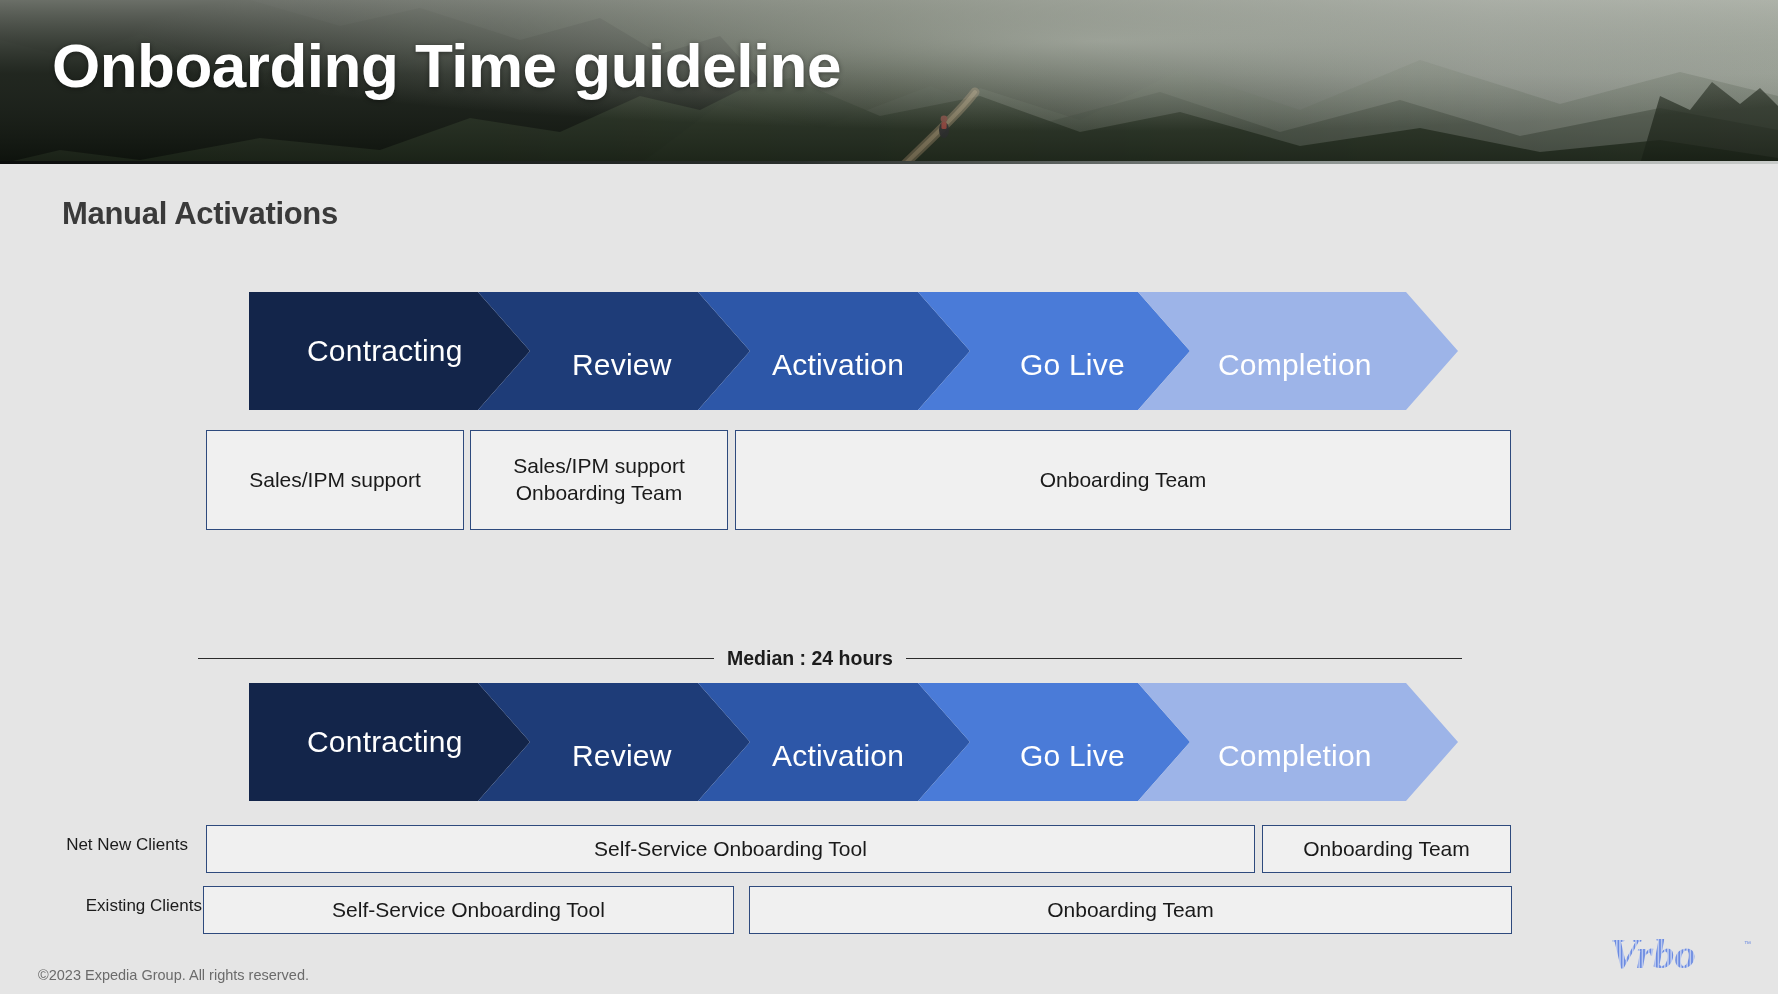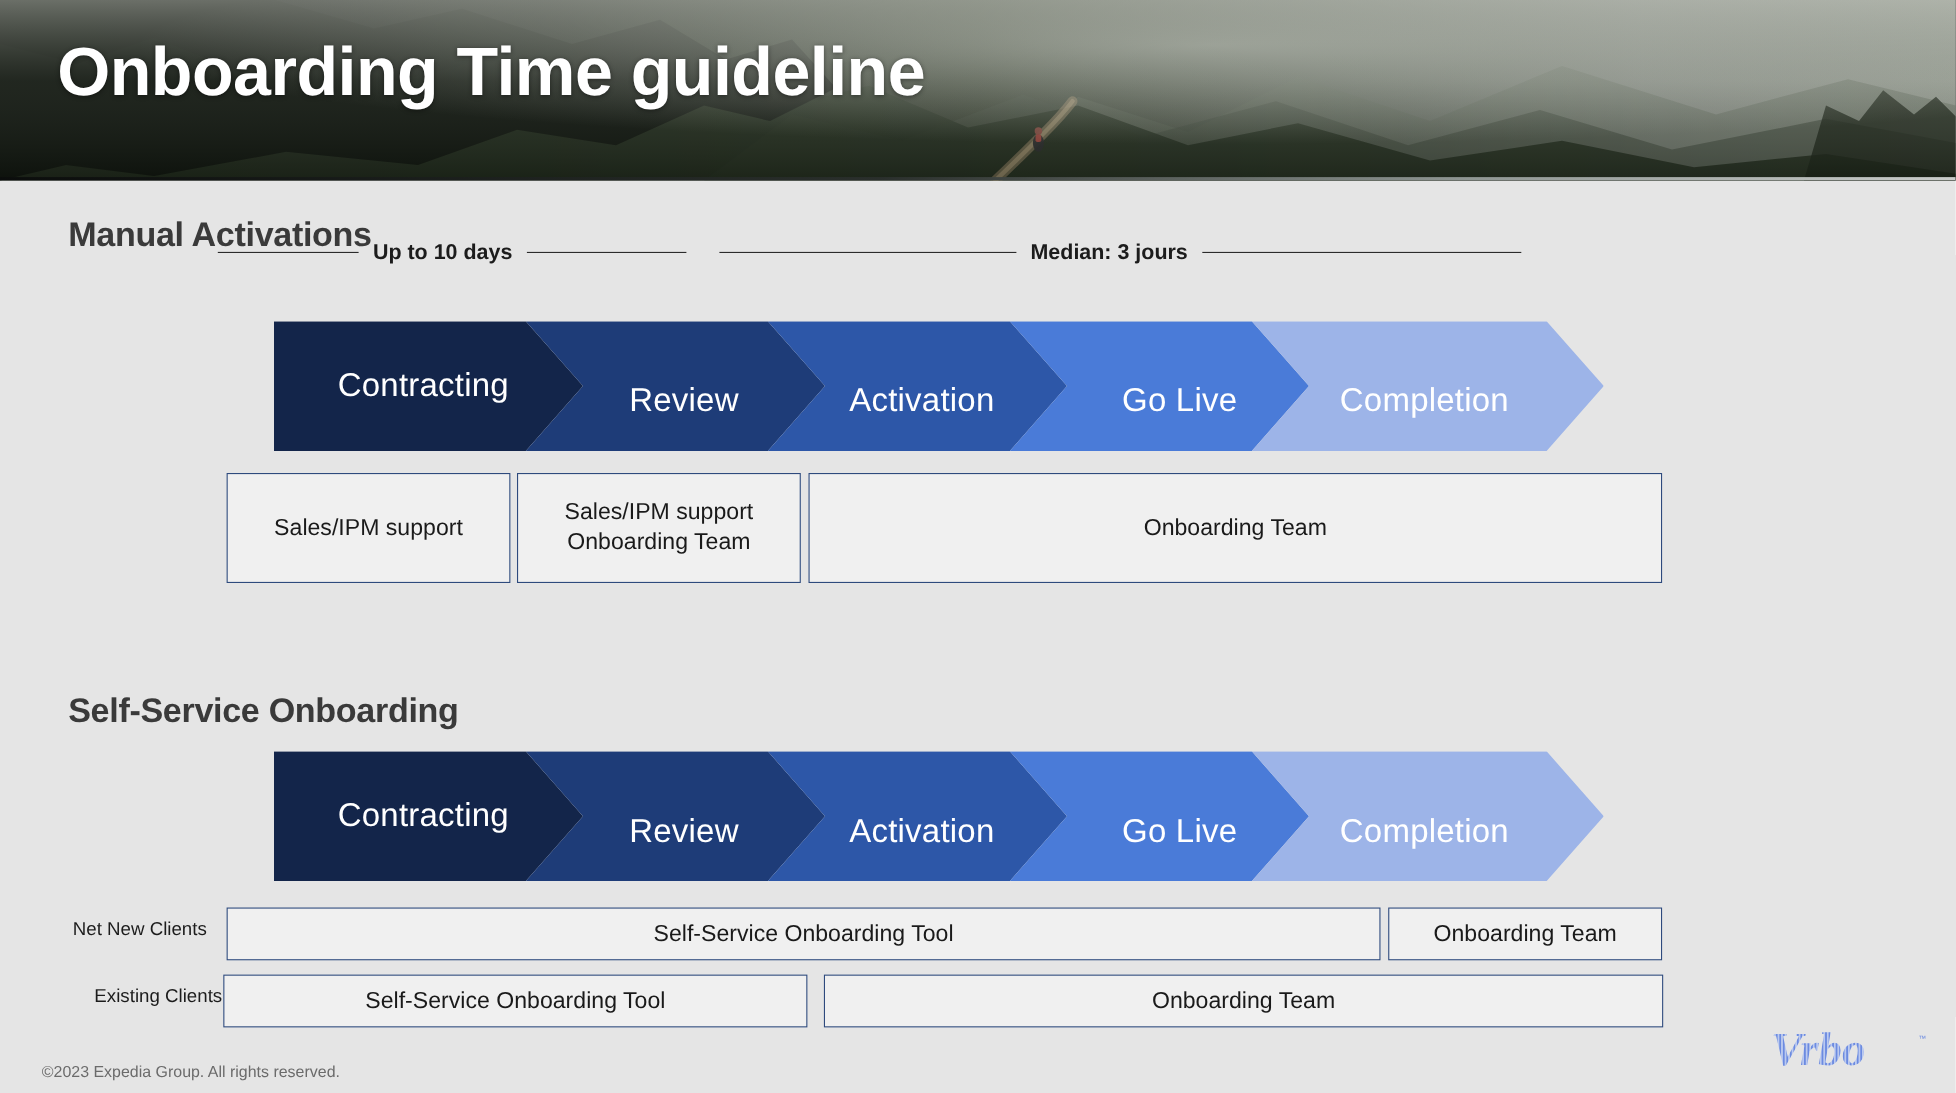--- a/index.html
+++ b/index.html
@@ -153,29 +153,20 @@
       </g>
       <rect x="0" y="0" width="1778" height="164" fill="url(#mist)"></rect>
       <rect x="0" y="0" width="1778" height="164" fill="url(#fogVert)"></rect>
     </svg>
     <div class="banner-title">Onboarding Time guideline</div>
     <div class="banner-bottom-edge"></div>
   </div>
 
   <div id="sec1-title" class="section-title" style="color: rgb(58, 58, 58);">Manual Activations</div>
 
-  <div class="rule-row" style="left:198px; top:216px; width:1300px;">
-    <div class="rule-line" style="width: 128px; border-top-color: rgb(43, 43, 43);"></div>
-    <div class="rule-label">Up to 10 days</div>
-    <div class="rule-line" style="width: 145px; border-top-color: rgb(43, 43, 43);"></div>
-    <div style="width:30px;"></div>
-    <div class="rule-line" style="width: 270px; border-top-color: rgb(43, 43, 43);"></div>
-    <div class="rule-label">Median: 3 jours</div>
-    <div class="rule-line" style="width: 290px; border-top-color: rgb(43, 43, 43);"></div>
-  </div>
 
   <div class="chev-row" id="chev-row-1" style="left:205px; top:292px;">
     <div class="chev first" style="width: 281px; background: rgb(19, 37, 74);">
       <span class="chev-label" style="margin-left:58px;">Contracting</span>
     </div>
     <div class="chev mid" style="width: 272px; background: rgb(30, 60, 120);">
       <span class="chev-label" style="padding-left:42px;">Review</span>
     </div>
     <div class="chev mid" style="width: 272px; background: rgb(45, 87, 168);">
       <span class="chev-label" style="padding-left:22px;">Activation</span>
@@ -186,22 +177,26 @@
     <div class="chev mid" style="width: 320px; background: rgb(157, 180, 232);">
       <span class="chev-label" style="padding-left:28px;">Completion</span>
     </div>
   </div>
 
   <div class="box" style="left: 206px; top: 430px; width: 258px; height: 100px; background: rgb(240, 240, 240); border-color: rgb(46, 74, 125);">Sales/IPM support</div>
   <div class="box" style="left: 470px; top: 430px; width: 258px; height: 100px; background: rgb(240, 240, 240); border-color: rgb(46, 74, 125);">Sales/IPM support
 Onboarding Team</div>
   <div class="box" style="left: 735px; top: 430px; width: 776px; height: 100px; background: rgb(240, 240, 240); border-color: rgb(46, 74, 125);">Onboarding Team</div>
 
-  <div id="sec2-title" class="section-title" style="color: rgb(58, 58, 58);">Self-Service Onboarding</div>
-
+
+  <div class="rule-row" style="left:198px; top:645px; width:1300px;">
+    <div class="rule-line" style="width: 516px; border-top-color: rgb(43, 43, 43);"></div>
+    <div class="rule-label">Median : 24 hours</div>
+    <div class="rule-line" style="width: 556px; border-top-color: rgb(43, 43, 43);"></div>
+  </div>
 
   <div class="chev-row" id="chev-row-2" style="left:205px; top:683px;">
     <div class="chev first" style="width: 281px; background: rgb(19, 37, 74);">
       <span class="chev-label" style="margin-left:58px;">Contracting</span>
     </div>
     <div class="chev mid" style="width: 272px; background: rgb(30, 60, 120);">
       <span class="chev-label" style="padding-left:42px;">Review</span>
     </div>
     <div class="chev mid" style="width: 272px; background: rgb(45, 87, 168);">
       <span class="chev-label" style="padding-left:22px;">Activation</span>

